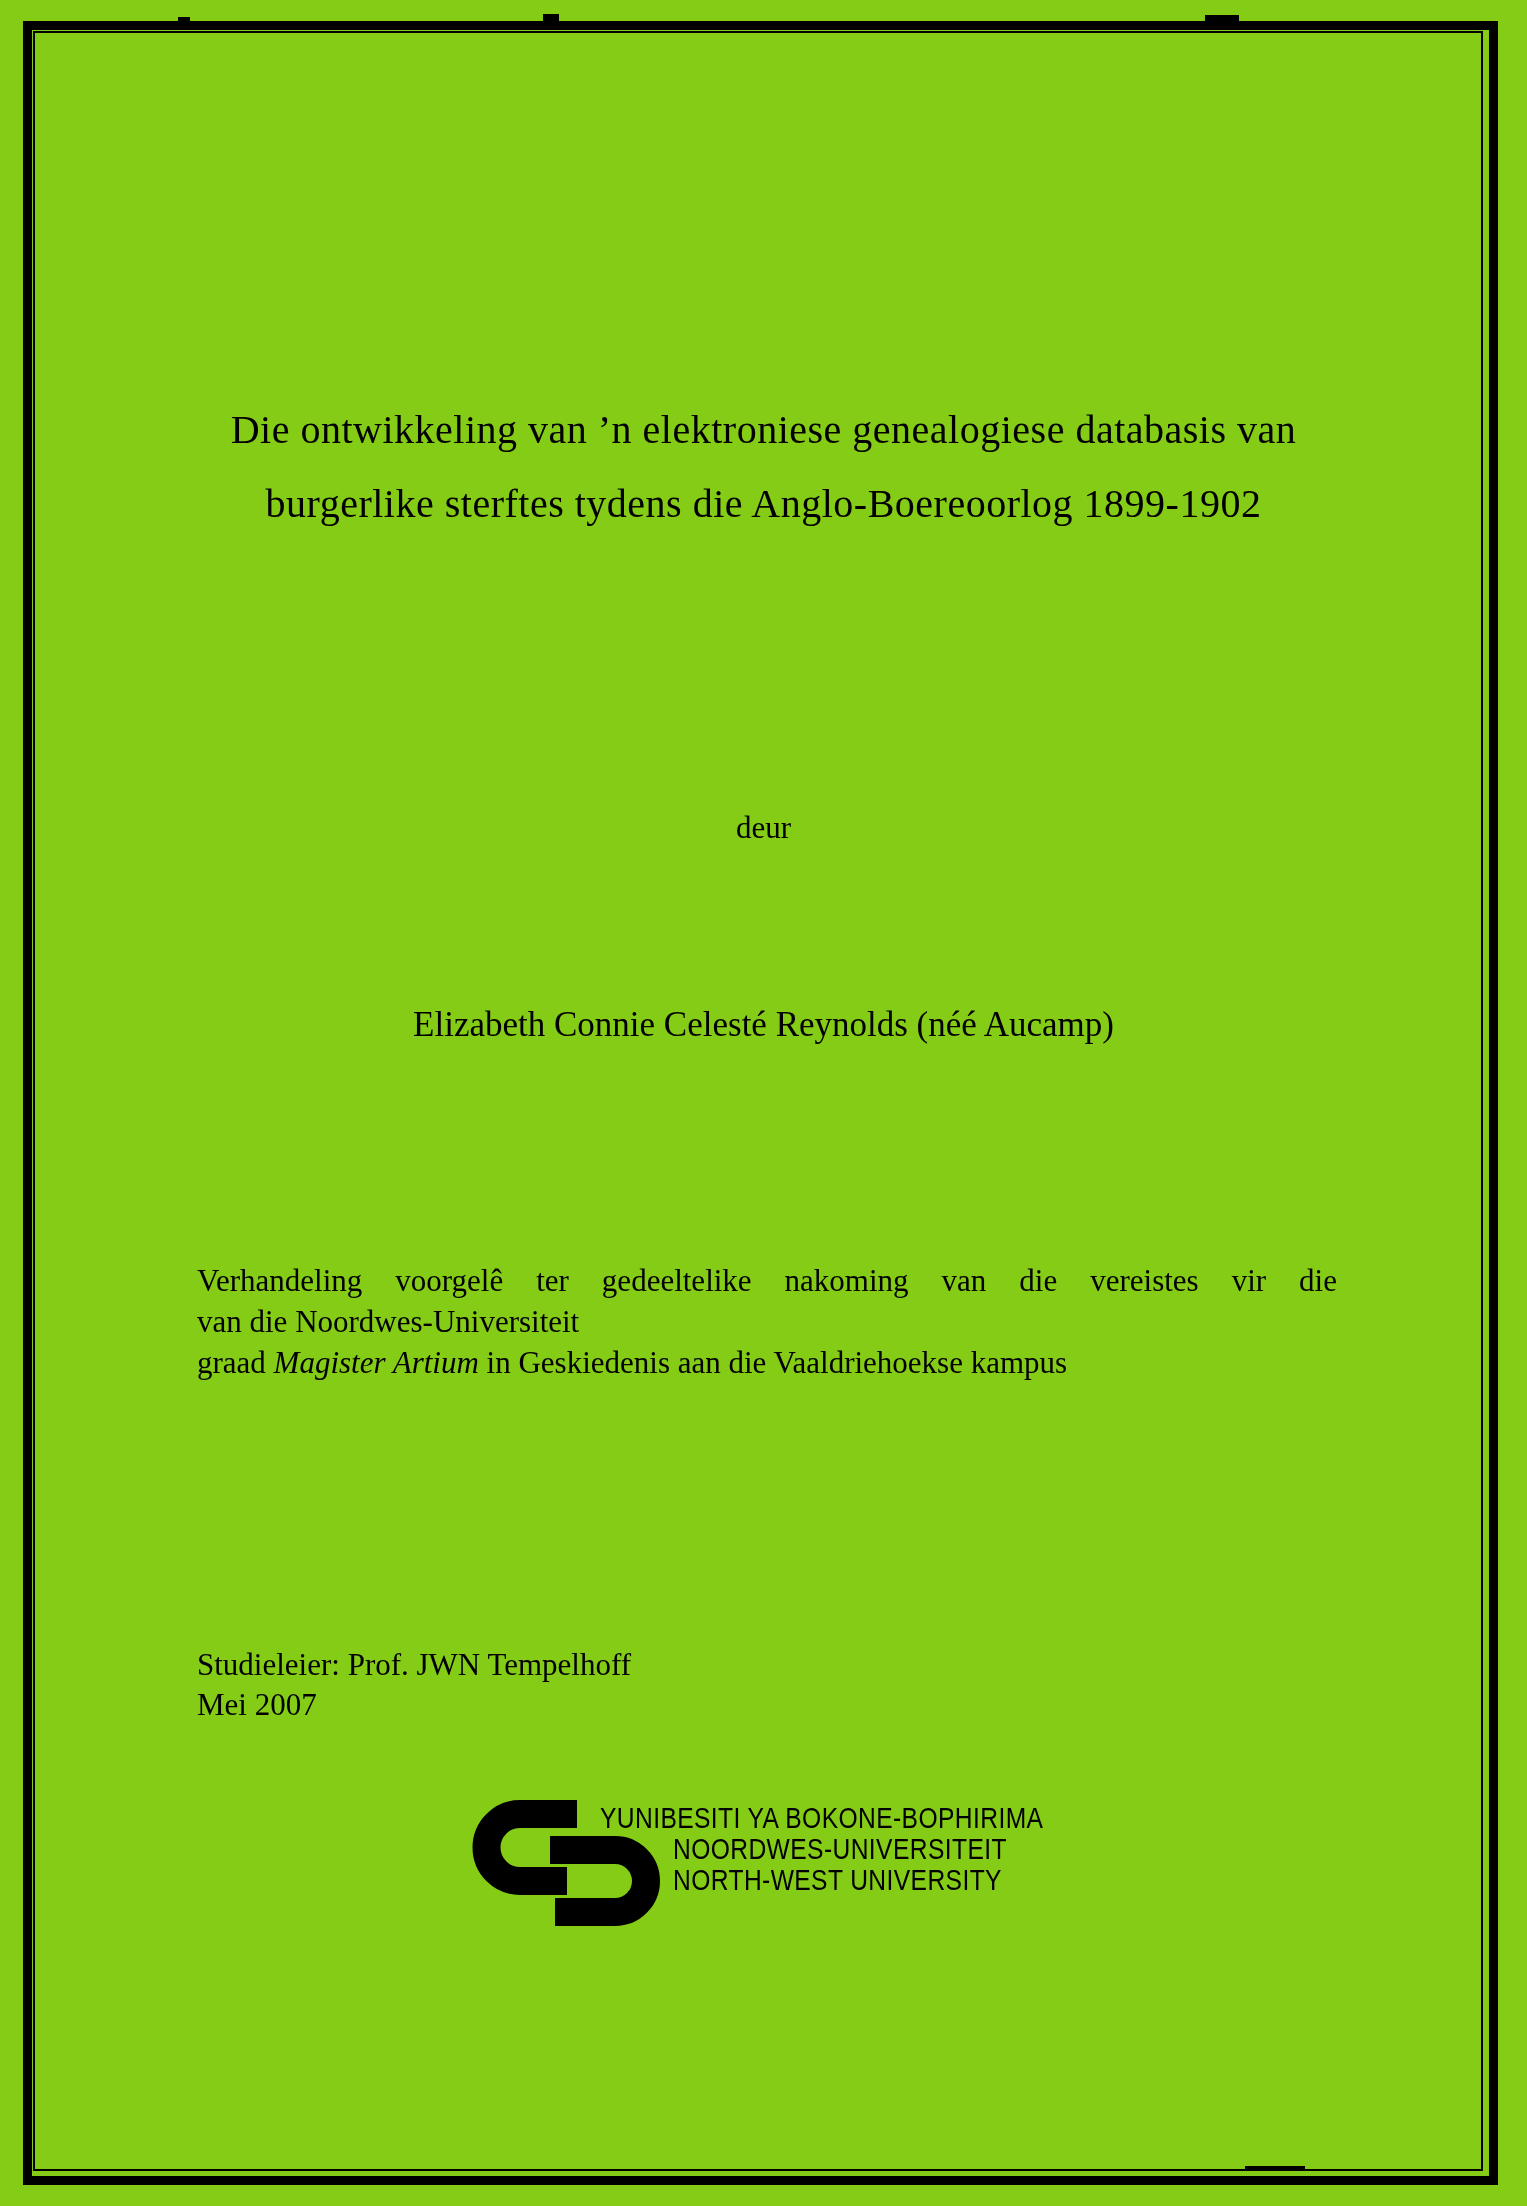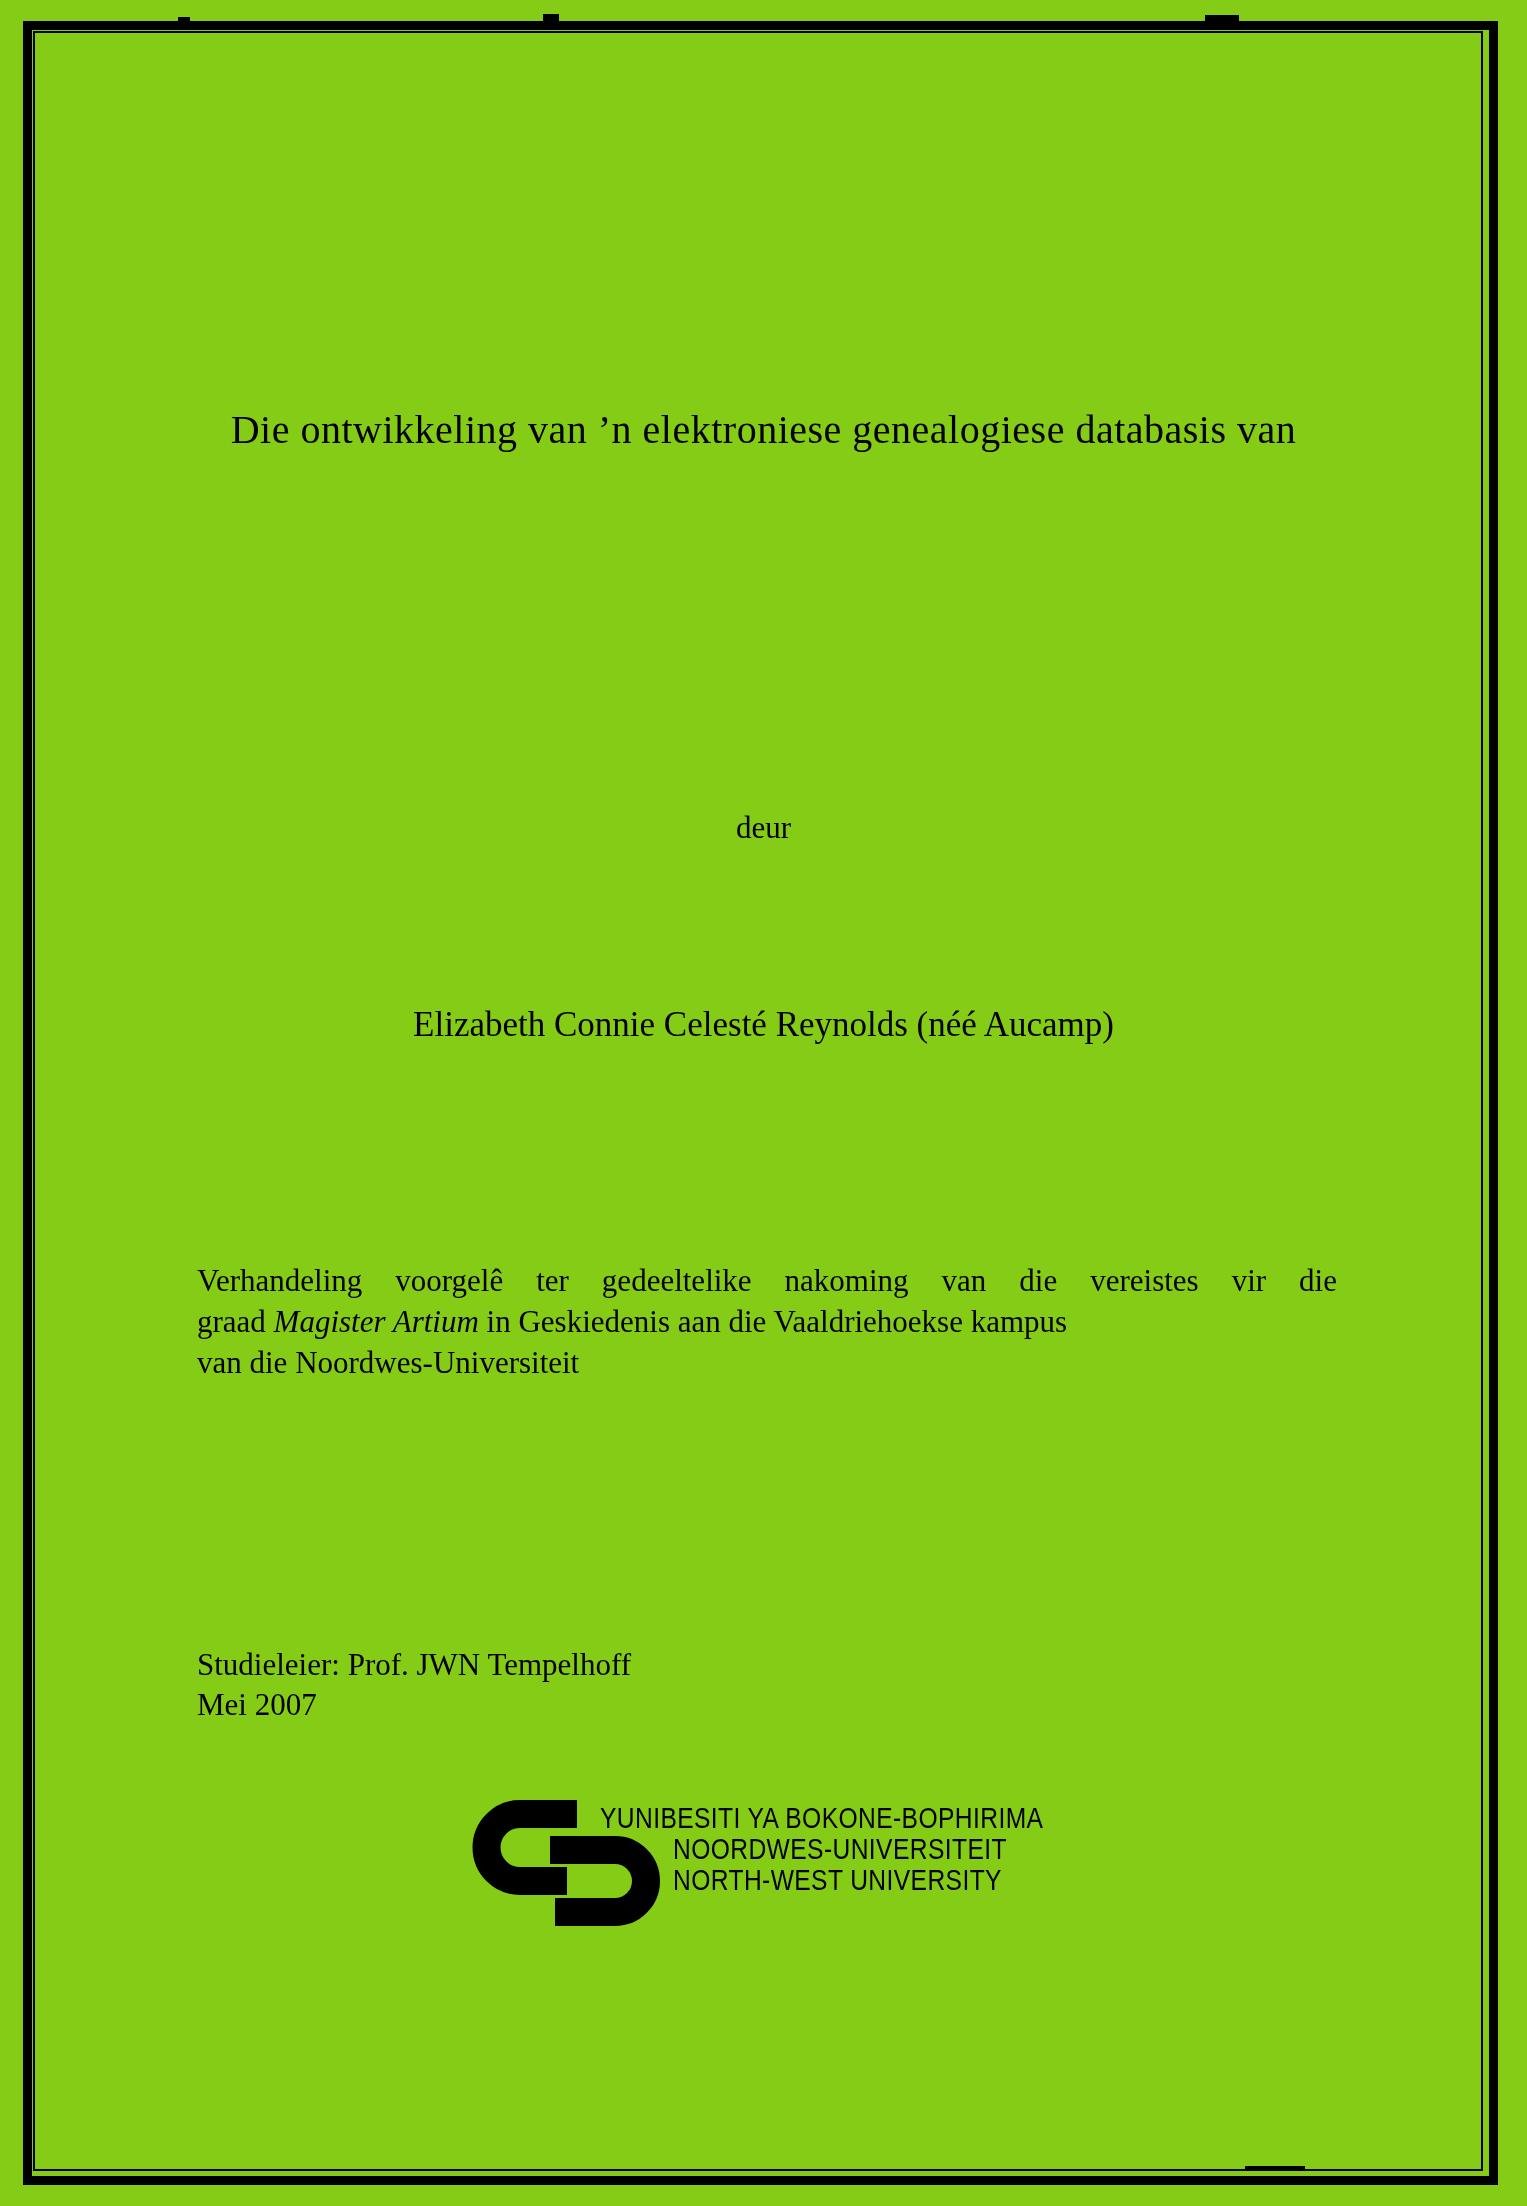--- a/index.html
+++ b/index.html
@@ -68,30 +68,31 @@
   <div class="frame-outer"></div>
   <div class="frame-inner"></div>
 
   <div class="artifact" style="left:178px; top:17px; width:12px; height:5px;"></div>
   <div class="artifact" style="left:543px; top:14px; width:16px; height:8px;"></div>
   <div class="artifact" style="left:1205px; top:15px; width:34px; height:6px;"></div>
   <div class="artifact" style="left:1245px; top:2166px; width:60px; height:4px;"></div>
 
   <div class="title-block">
     <div>Die ontwikkeling van ’n elektroniese genealogiese databasis van</div>
+    <div>burgerlike sterftes tydens die Anglo-Boereoorlog 1899-1902</div>
   </div>
 
   <div class="byline">deur</div>
 
   <div class="author-line">Elizabeth Connie Celesté Reynolds (néé Aucamp)</div>
 
   <div class="statement">
     <div class="justified">Verhandeling voorgelê ter gedeeltelike nakoming van die vereistes vir die</div>
+    <div>van die Noordwes-Universiteit</div>
     <div><span>graad </span><span class="italic">Magister Artium</span><span> in Geskiedenis aan die Vaaldriehoekse kampus</span></div>
-    <div>van die Noordwes-Universiteit</div>
   </div>
 
   <div class="supervisor-block">
     <div>Studieleier: Prof. JWN Tempelhoff</div>
     <div>Mei 2007</div>
   </div>
 
   <div class="logo-mark">
     <span>
       <svg width="190" height="128" viewBox="0 0 190 128" xmlns="http://www.w3.org/2000/svg" aria-hidden="true">

